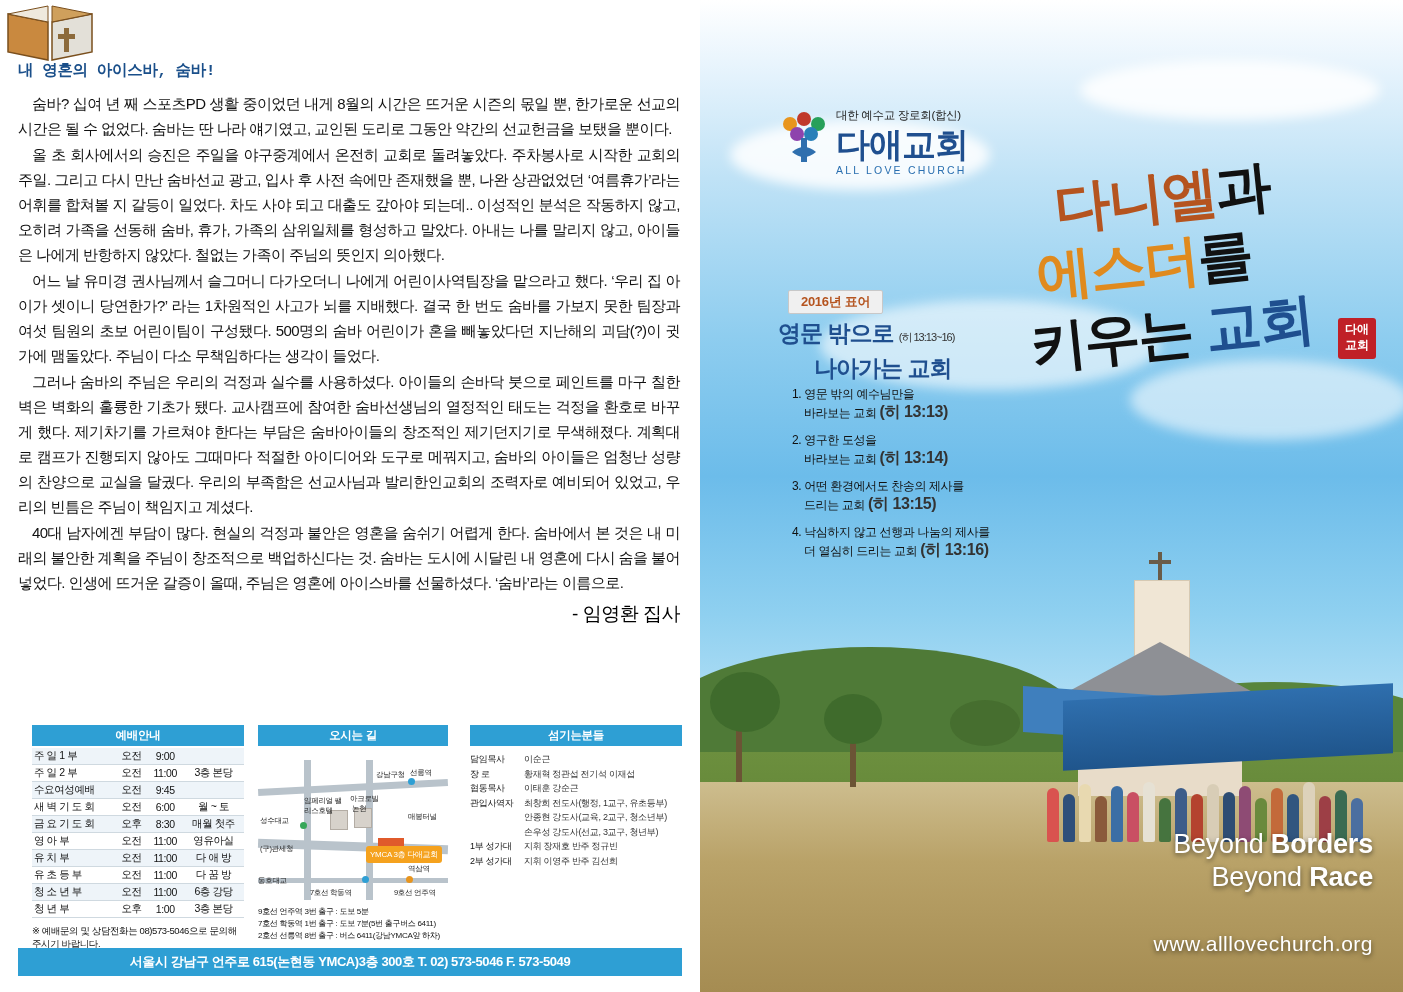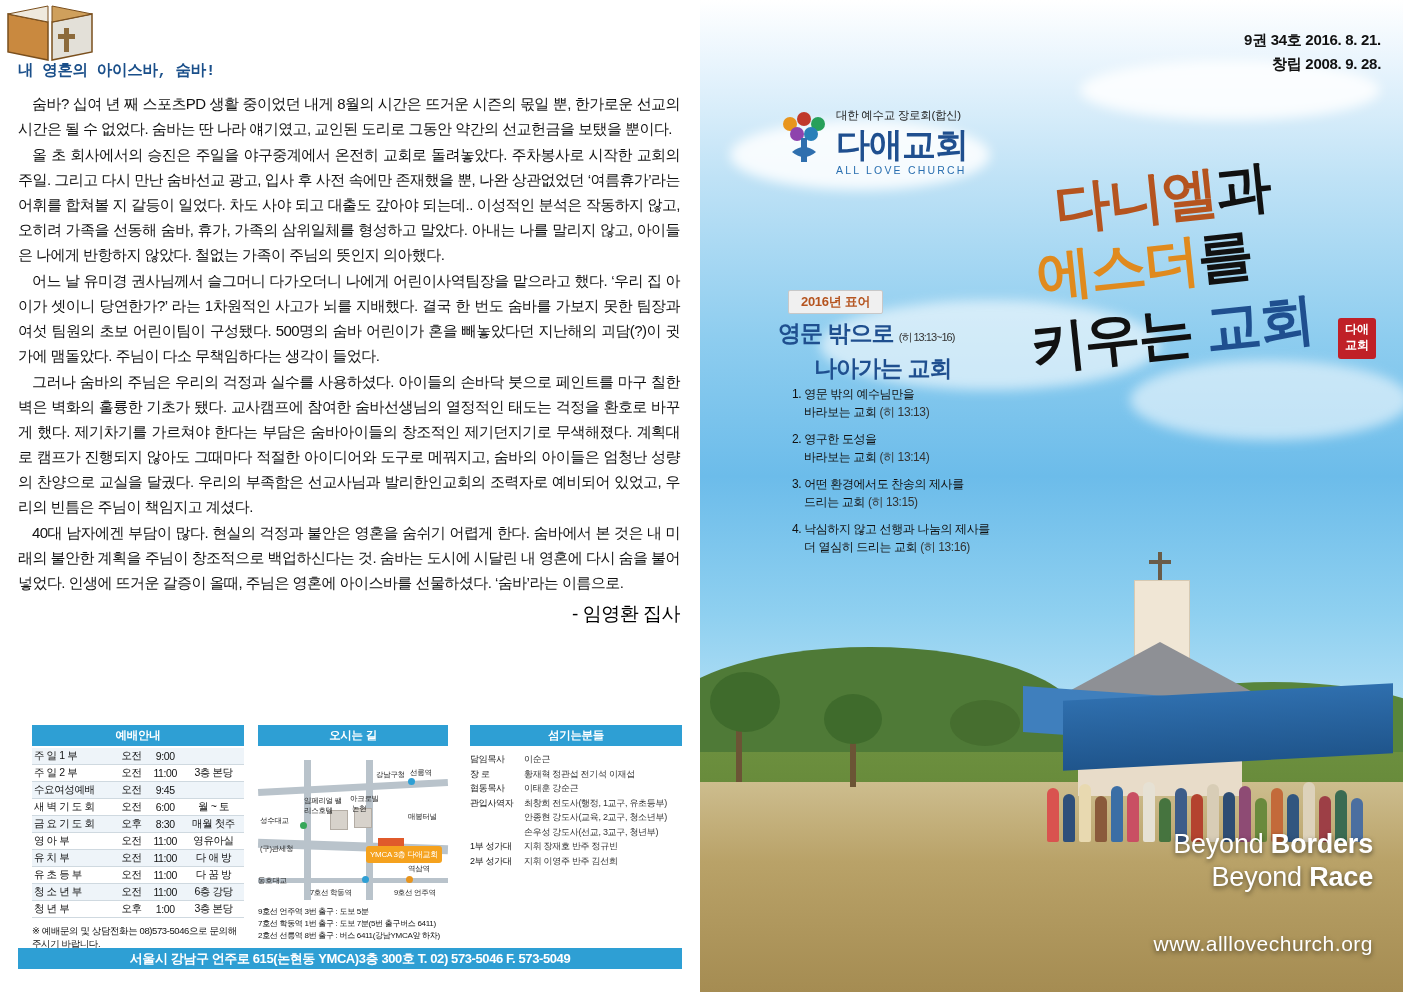--- a/index.html
+++ b/index.html
@@ -50,21 +50,21 @@
   .map-note{font-size:8px;line-height:12px;color:#111;letter-spacing:-0.3px;margin-top:6px;}
 
   
   .serv{position:absolute;left:452px;top:0;width:212px;}
   .serv-list{margin-top:6px;}
   .serv-row{font-size:9px;line-height:14.5px;color:#111;letter-spacing:-0.3px;white-space:nowrap;}
   .serv-row .k{display:inline-block;min-width:54px;}
   .serv-row .sub{color:#333;}
 
   .addr-bar{
-    position:absolute;left:18px;top:948px;width:664px;height:21px;
+    position:absolute;left:18px;top:948px;width:664px;height:28px;
     background:#2e9fd4;color:#fff;font-size:13px;font-weight:bold;
     display:flex;align-items:center;justify-content:center;letter-spacing:-0.4px;
   }
 
   
   .right{position:absolute;left:700px;top:0;width:703px;height:992px;background:#fff;overflow:hidden;}
   .sky{
     position:absolute;left:0;top:0;width:703px;height:992px;
     background:linear-gradient(180deg,#ffffff 0%,#eaf5fd 6%,#bfe2f6 18%,#8ecdef 34%,#6cbcea 48%,#8fd0f0 62%,#b9e2f6 74%,#d8eefb 84%,#eef8fd 94%,#ffffff 100%);
   }
@@ -93,21 +93,21 @@
     font-size:13px;font-weight:bold;color:#b5541f;padding:2px 12px;border-radius:2px;letter-spacing:-0.3px;
   }
   .motto{position:absolute;left:78px;top:318px;width:320px;}
   .motto-l1{font-size:23px;font-weight:bold;color:#1f4f8f;letter-spacing:-1px;}
   .motto-l1 .ref{font-size:11px;color:#333;font-weight:normal;}
   .motto-l2{font-size:23px;font-weight:bold;color:#1f4f8f;letter-spacing:-1px;margin-left:36px;margin-top:4px;}
 
   .points{position:absolute;left:92px;top:385px;width:330px;}
   .pt{font-size:12px;color:#111;line-height:18px;letter-spacing:-0.4px;margin-bottom:9px;}
   .pt .ind{display:block;margin-left:12px;}
-  .pt .ref{font-size:12px;color:#333;}
+  .pt .ref{font-size:16px;color:#333;font-weight:bold;}
 
   
   .photo{position:absolute;left:0;bottom:0;width:703px;height:560px;overflow:hidden;}
   .ground{position:absolute;left:0;bottom:0;width:703px;height:210px;background:linear-gradient(180deg,#cdbd8e 0%,#b9a268 38%,#a58c52 100%);}
   .grass{position:absolute;left:0;bottom:120px;width:703px;height:120px;background:linear-gradient(180deg,#6c8f3e 0%,#5d8034 100%);}
   .hill{position:absolute;left:-40px;bottom:195px;width:420px;height:150px;border-radius:50% 50% 0 0;background:#4f7a37;}
   .hill2{position:absolute;right:-60px;bottom:190px;width:380px;height:120px;border-radius:50% 50% 0 0;background:#58853c;}
   .church{position:absolute;left:360px;bottom:196px;width:200px;height:200px;}
   .ch-roof{position:absolute;left:0;top:46px;width:0;height:0;border-left:100px solid transparent;border-right:100px solid transparent;border-bottom:54px solid #8e9095;}
   .ch-body{position:absolute;left:18px;top:100px;width:164px;height:100px;background:#e8dcc9;}
@@ -277,24 +277,20 @@
     <div class="addr-bar">서울시 강남구 언주로 615(논현동 YMCA)3층 300호 T. 02) 573-5046  F. 573-5049</div>
   </div>
 
   <div class="right">
     <div class="sky"></div>
     <div class="cloud" style="left:30px;top:120px;width:260px;height:70px;"></div>
     <div class="cloud" style="left:380px;top:60px;width:300px;height:60px;"></div>
     <div class="cloud" style="left:120px;top:300px;width:340px;height:90px;opacity:.7"></div>
     <div class="cloud" style="left:430px;top:360px;width:280px;height:80px;opacity:.65"></div>
 
-    <div class="issue">
-      <div>9권 34호 2016. 8. 21.</div>
-      <div>창립 2008. 9. 28.</div>
-    </div>
 
     <div class="logo-wrap">
       <svg class="logo-tree" viewBox="0 0 48 54">
         <circle cx="10" cy="12" r="7" fill="#e8951e"></circle>
         <circle cx="24" cy="7" r="7" fill="#c0392b"></circle>
         <circle cx="38" cy="12" r="7" fill="#27a05a"></circle>
         <circle cx="17" cy="22" r="7" fill="#8e44ad"></circle>
         <circle cx="31" cy="22" r="7" fill="#2980b9"></circle>
         <rect x="21" y="26" width="6" height="24" fill="#2f6fae"></rect>
         <path d="M12 40 Q24 30 36 40 Q24 50 12 40Z" fill="#2f6fae"></path>

